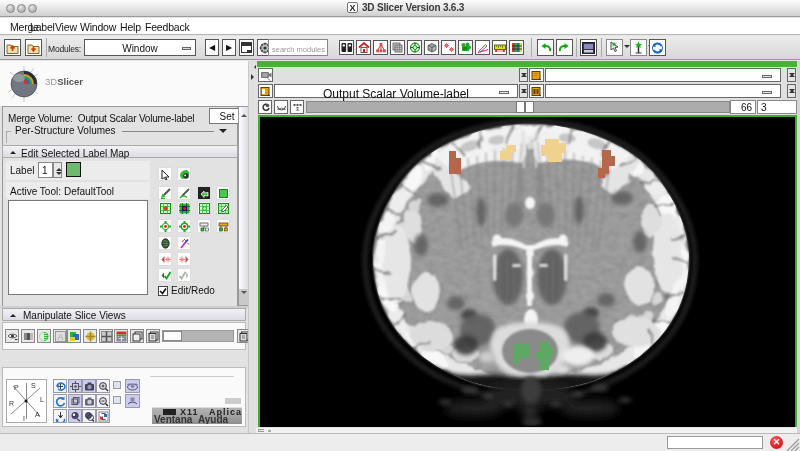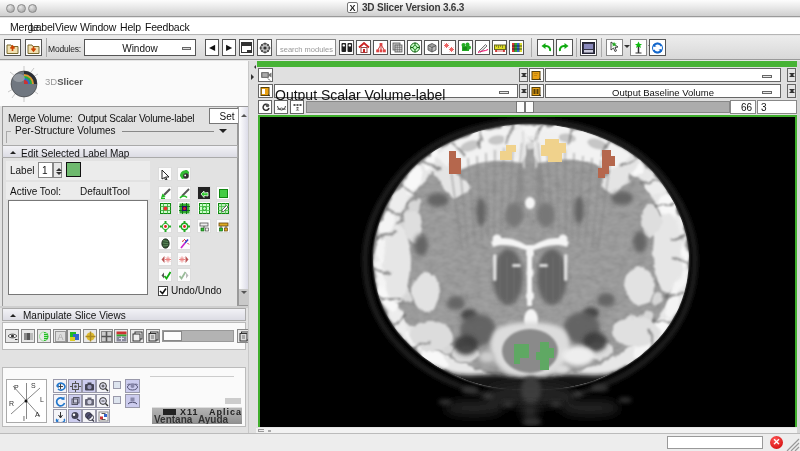--- a/index.html
+++ b/index.html
@@ -66,21 +66,21 @@
   <div class="btn" style="left:257px;top:3px;width:15px;height:17px">
       <svg width="12" height="12">
         <circle cx="6" cy="6" r="4.5" fill="#bbb" stroke="#444"></circle>
         <circle cx="6" cy="6" r="1.6" fill="#333"></circle>
         <g stroke="#444" stroke-width="1">
           <path d="M6 0.5 V3 M6 9 V11.5 M0.5 6 H3 M9 6 H11.5 M2.2 2.2 L3.8 3.8 M8.2 8.2 L9.8 9.8 M9.8 2.2 L8.2 3.8 M3.8 8.2 L2.2 9.8"></path>
         </g>
       </svg>
     </div>
 
-  <div class="abs" style="left:276px;top:3px;width:60px;height:17px;background:#fff;border:1px solid #888">
+  <div class="abs" style="left:268px;top:3px;width:60px;height:17px;background:#fff;border:1px solid #888">
     <div class="abs" style="left:3px;top:5px;font-size:7.5px;color:#999;white-space:nowrap;overflow:hidden;width:54px">search modules</div>
   </div>
 
   <div class="btn" style="left:339px;top:4px;width:15px;height:15px">
       <svg width="12" height="11">
         <rect x="0.5" y="1" width="4.6" height="9" rx="1" fill="#222"></rect>
         <rect x="6.5" y="1" width="4.6" height="9" rx="1" fill="#222"></rect>
         <circle cx="2.8" cy="3.4" r="1.2" fill="#fff"></circle>
         <circle cx="8.8" cy="3.4" r="1.2" fill="#fff"></circle>
       </svg>
@@ -262,21 +262,21 @@
   <div class="abs" style="left:10px;top:104px;font-size:10px;color:#111">Label</div>
   <div class="abs" style="left:38px;top:101px;width:15px;height:16px;background:#fff;border:1px solid #888;font-size:10px;color:#111;padding:2px 0 0 3px">1</div>
   <div class="abs" style="left:53px;top:101px;width:9px;height:16px;background:#e8e8e8;border:1px solid #888">
       <div style="position:absolute;left:1.5px;top:2px;width:0;height:0;border:3px solid transparent;border-bottom-color:#333"></div>
       <div style="position:absolute;left:1.5px;top:9px;width:0;height:0;border:3px solid transparent;border-top-color:#333"></div>
     </div>
   <div class="abs" style="left:66px;top:101px;width:15px;height:15px;background:#6eb96e;border:1px solid #111"></div>
 
   <div class="abs" style="left:6px;top:121px;width:144px;height:17px;background:#ececec"></div>
   <div class="abs" style="left:10px;top:125px;font-size:10px;color:#111">Active Tool:</div>
-  <div class="abs" style="left:80px;top:125px;font-size:10px;color:#111">DefaultTool</div>
+  <div class="abs" style="left:64px;top:125px;font-size:10px;color:#111">DefaultTool</div>
 
   <div class="abs" style="left:8px;top:139px;width:140px;height:95px;background:#fff;border:1px solid #777"></div>
 
   <div id="toolgrid">
 
     <div class="btn ed" style="left:158px;top:106px">
         <svg width="11" height="11">
           <path d="M2 1 L9 8 L5.5 8 L7 10.5 L5.5 11 L4.5 8.5 L2 10 Z" fill="#fff" stroke="#222" stroke-width="1"></path>
         </svg>
       </div>
@@ -437,21 +437,21 @@
           <path d="M0.5 6 L2.5 8.5 L6.5 2" fill="none" stroke="#9b9" stroke-width="1.8"></path>
         </svg>
       </div>
   </div>
 
   <div class="abs" style="left:158px;top:225px;width:10px;height:10px;background:#fff;border:1px solid #444;line-height:0">
       <svg width="8" height="8" style="display:block;margin:0">
         <path d="M1 4 L3.5 6.5 L7 1.5" stroke="#111" stroke-width="1.6" fill="none"></path>
       </svg>
     </div>
-  <div class="abs" style="left:171px;top:224px;font-size:10px;color:#111">Undo/Undo</div>
+  <div class="abs" style="left:171px;top:224px;font-size:10px;color:#111">Edit/Redo</div>
 
   <div class="abs" style="left:238px;top:45px;width:11px;height:200px;background:#c9c9c9;border:1px solid #999"></div>
   <div class="abs" style="left:239px;top:46px;width:9px;height:182px;background:linear-gradient(90deg,#fff,#dcdce8)"></div>
   <div class="abs" style="left:241px;top:50px;width:0;height:0;border:3.5px solid transparent;border-bottom-color:#555"></div>
   <div class="abs" style="left:241px;top:230px;width:0;height:0;border:3.5px solid transparent;border-top-color:#555"></div>
 
   <div class="abs" style="left:0;top:245px;width:248px;height:2px;background:#cfcfcf"></div>
 
   <div class="abs" style="left:2px;top:247px;width:244px;height:13px;background:linear-gradient(#f2f2f6,#dcdce4);border:1px solid #aaa">
     <div class="abs" style="left:7px;top:2px;width:0;height:0;border:3px solid transparent;border-bottom-color:#222"></div>
@@ -701,34 +701,33 @@
   <div class="abs spin" style="left:531px;top:7px"></div>
 
   <div class="btn" style="left:2px;top:23px;width:15px;height:14px;border-color:#666">
       <svg width="11" height="11">
         <rect x="1" y="1.5" width="8" height="8" fill="#e8a013" stroke="#553f0a"></rect>
         <rect x="2" y="3" width="3" height="5" fill="#fff"></rect>
         <path d="M8 8.5 l2 1.5" stroke="#333"></path>
       </svg>
     </div>
   <div class="abs cb" style="left:18px;top:23px;width:244px;height:14px">
-    <div class="abs" style="left:0;right:0;top:2px;text-align:left;font-size:14px;color:#111">Output Scalar Volume-label</div>
+    <div class="abs" style="left:0;right:0;top:2px;text-align:center;font-size:12px;color:#111">Output Scalar Volume-label</div>
     <div class="abs" style="right:8px;top:6px;width:10px;height:3px;background:#e8e8e8;border:1px solid #666"></div>
   </div>
   <div class="abs spin" style="left:263px;top:23px"></div>
   <div class="btn" style="left:273px;top:23px;width:15px;height:14px;border-color:#666">
       <svg width="11" height="11">
         <rect x="1" y="1.5" width="8" height="8" fill="#e8a013" stroke="#553f0a"></rect>
         <rect x="2.5" y="3" width="2" height="5" fill="#553f0a"></rect>
         <rect x="5.5" y="3" width="2" height="5" fill="#553f0a"></rect>
         <path d="M8 8.5 l2 1.5" stroke="#333"></path>
       </svg>
     </div>
   <div class="abs cb" style="left:289px;top:23px;width:236px;height:14px">
-    <div class="abs" style="left:0;right:0;top:2px;text-align:center;font-size:9.5px;color:#111">Output Baseline Volume</div>
     <div class="abs" style="right:8px;top:6px;width:10px;height:3px;background:#e8e8e8;border:1px solid #666"></div>
   </div>
   <div class="abs spin" style="left:531px;top:23px"></div>
 
   <div class="btn" style="left:2px;top:39px;width:14px;height:14px;border-color:#666">
       <svg width="11" height="11">
         <path d="M8 3 a3 3 0 1 0 1 3" fill="none" stroke="#333" stroke-width="1.5"></path>
         <circle cx="7.5" cy="3.5" r="1.8" fill="#555"></circle>
       </svg>
     </div>

